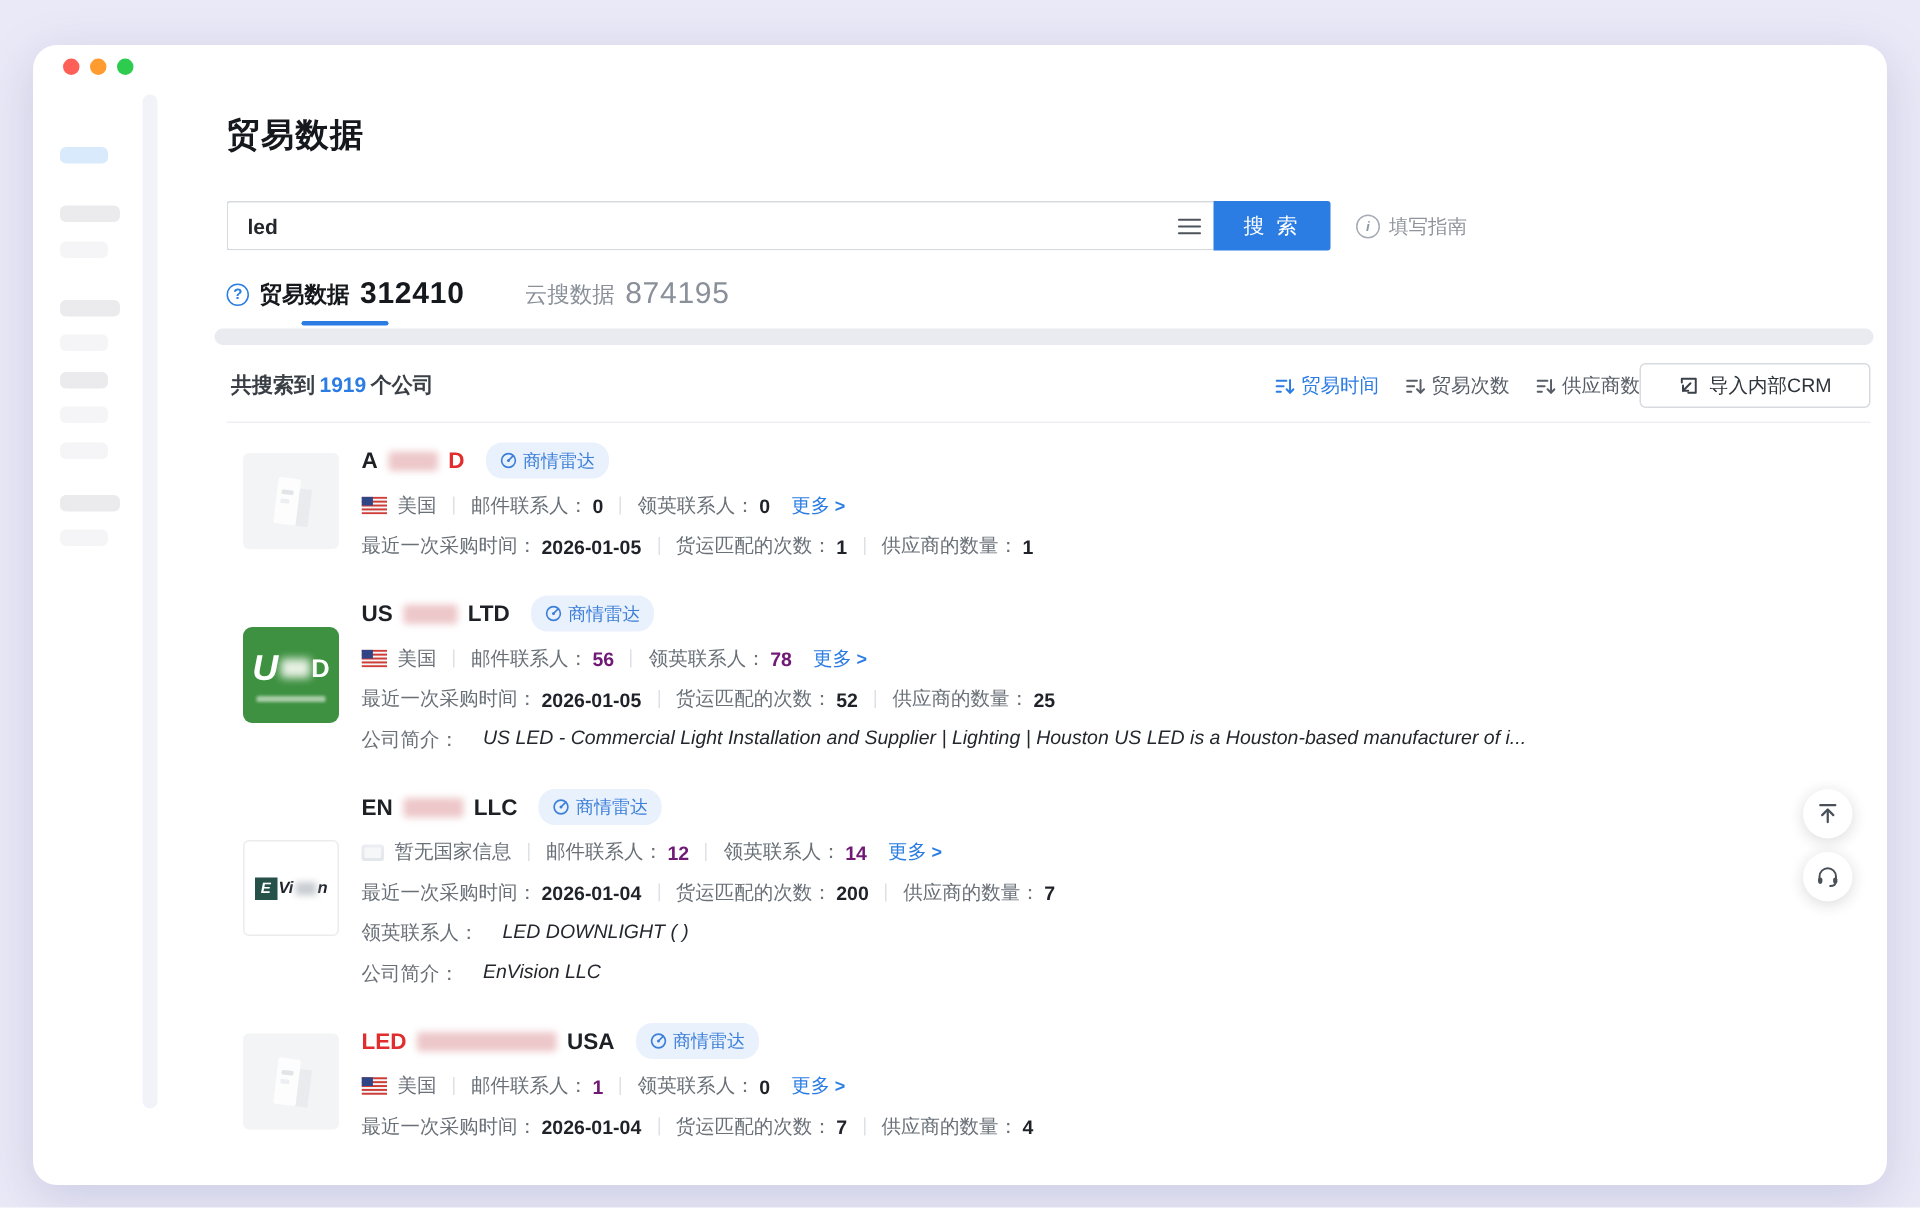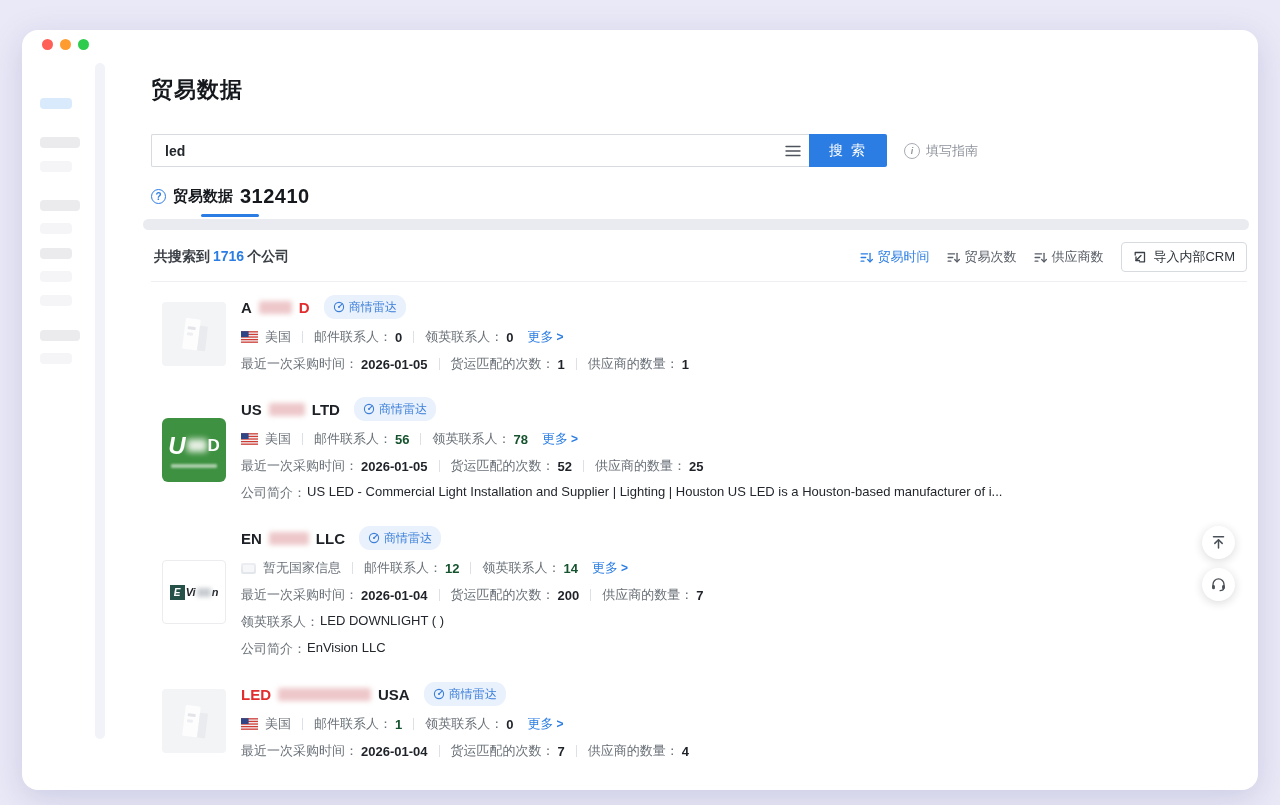--- a/index.html
+++ b/index.html
@@ -44,24 +44,24 @@
   .tab.active::after{content:"";position:absolute;bottom:0;left:50%;transform:translateX(-50%);
     width:58px;height:3px;border-radius:2px;background:#2b7de3;}
   .qicon{width:15px;height:15px;border:1.3px solid #2b7de3;color:#2b7de3;border-radius:50%;
     font-size:10px;font-weight:700;display:flex;align-items:center;justify-content:center;box-sizing:border-box;}
   .scrollband{margin:2px 0 0 -8px;width:1106px;height:11px;background:#e9ebf0;border-radius:6px;}
   
   .results{margin-top:12px;}
   .results-header{display:flex;align-items:center;justify-content:space-between;padding-left:3px;}
   .count-line{font-size:14px;color:#3a3f46;font-weight:600;}
   .count-line .cnt{color:#2b7de3;font-weight:700;margin:0 3px;}
-  .tools{display:flex;align-items:center;gap:18px;}
+  .tools{display:flex;align-items:center;}
   .sort{display:flex;align-items:center;gap:4px;font-size:13px;color:#575d66;cursor:pointer;}
   .sort.active{color:#2b7de3;}
-  .crm-btn{display:flex;align-items:center;gap:6px;height:30px;padding:0 11px;background:#fff;
+  .crm-btn{display:flex;align-items:center;gap:6px;height:30px;padding:0 25px;background:#fff;
     border:1px solid #d7dade;border-radius:4px;font-size:13px;color:#2e343b;cursor:pointer;font-family:inherit;}
   .hr{height:1px;background:#edeff3;margin-top:9px;}
   
   .company{display:flex;align-items:center;gap:15px;margin-top:24px;padding-left:11px;}
   .company:first-child{margin-top:13px;}
   .avatar{width:64px;height:64px;border-radius:4px;flex:none;overflow:hidden;}
   .av-ph{background:#f3f4f6;display:flex;align-items:center;justify-content:center;}
   .av-usled{background:#3d9140;border-radius:6px;display:flex;flex-direction:column;align-items:center;justify-content:center;}
   .av-env{background:#fff;border:1px solid #ececee;display:flex;align-items:center;justify-content:center;box-sizing:border-box;}
   .usled-row{display:flex;align-items:center;}
@@ -76,30 +76,30 @@
   .env-blur{width:14px;height:9px;background:#c9cdd2;filter:blur(2px);margin:0 1px;}
   .info{flex:1;min-width:0;}
   .name-row{display:flex;align-items:center;gap:14px;}
   .cname{font-size:15px;font-weight:700;color:#1d2126;display:flex;align-items:center;cursor:pointer;}
   .np.red{color:#e12d2d;}
   .redact{display:inline-block;height:13px;background:#edc7c9;border-radius:2px;filter:blur(2.5px);margin:0 7px;}
   .badge{display:flex;align-items:center;gap:4px;height:24px;padding:0 9px;background:#e9f1fd;
     border-radius:11px;color:#3c7fd9;font-size:12px;cursor:pointer;}
   .meta-row{display:flex;align-items:center;margin-top:9px;font-size:13px;color:#697077;}
   .val{color:#1f2329;font-weight:600;margin-left:3px;}
-  .val.link{color:#14532d;}
+  .val.link{color:#701a75;}
   .vbar{width:1px;height:12px;background:#dde0e5;margin:0 11px;}
   .flag{margin-right:7px;display:flex;}
   .noflag{width:15px;height:11px;background:linear-gradient(#eceef2,#e2e5ea);border-radius:2px;
     position:relative;display:inline-block;}
   .noflag::after{content:"";position:absolute;inset:2px;background:#f6f7f9;border-radius:1px;}
   .more{display:flex;align-items:center;gap:3px;color:#2b7de3;margin-left:14px;font-weight:500;cursor:pointer;}
   .more .chev{font-weight:700;font-size:12px;}
   .desc-row{margin-top:9px;font-size:13px;color:#697077;display:flex;white-space:nowrap;overflow:hidden;}
-  .dval{color:#23272d;margin-left:1px;font-weight:500;}
+  .dval{color:#23272d;margin-left:16px;font-weight:500;font-style:italic;}
   
   .fab{position:absolute;width:33px;height:33px;border-radius:50%;background:#fff;
     box-shadow:0 2px 10px rgba(30,34,40,.16);display:flex;align-items:center;justify-content:center;cursor:pointer;}
   .fab-top{left:1180px;top:496px;}
   .fab-svc{left:1180px;top:538px;}
 </style>
 </head>
 <body>
 
 <div class="window">
@@ -149,28 +149,33 @@
     </div>
 
     <div class="tabs">
   <div class="tab active">
     <span class="qicon tab-help">?</span>
     <span class="tab-label">贸易数据</span>
     <span class="tab-count">312410</span>
   </div>
 
 
+  <div class="tab">
+
+    <span class="tab-label">云搜数据</span>
+    <span class="tab-count">874195</span>
+  </div>
 </div>
 
     <div class="scrollband"></div>
 
     <div class="results">
       <div class="results-header">
         <div class="count-line">
-          <span>共搜索到</span><span class="cnt">1716</span><span>个公司</span>
+          <span>共搜索到</span><span class="cnt">1919</span><span>个公司</span>
         </div>
         <div class="tools">
           <div class="tools" style="gap:18px">
   <div class="sort active">
     <svg width="13" height="13" viewBox="0 0 14 14">
                   <g stroke="currentColor" stroke-width="1.4" stroke-linecap="round" stroke-linejoin="round" fill="none">
                     <path d="M1.2 3h7"></path>
                     <path d="M1.2 7h5"></path>
                     <path d="M1.2 11h3"></path>
                     <path d="M10.8 2.5v9"></path>

